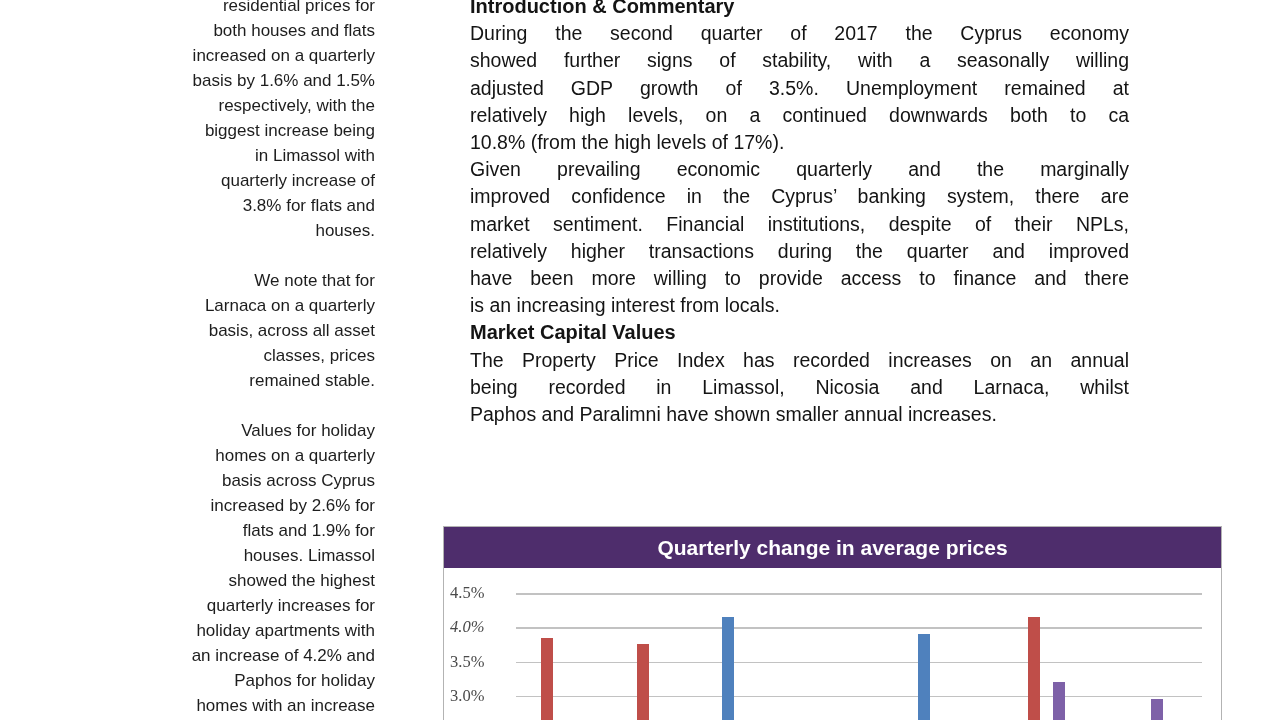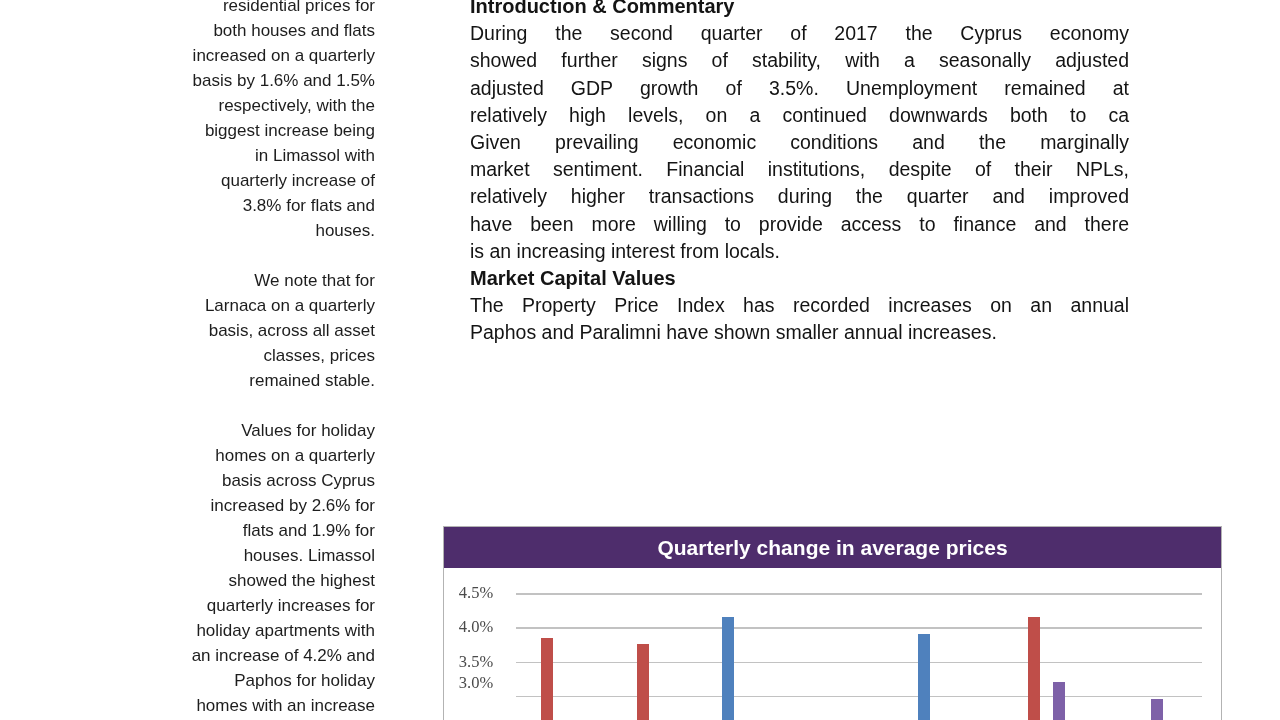--- a/index.html
+++ b/index.html
@@ -26,21 +26,21 @@
     position:absolute;left:443px;top:526px;width:779px;height:330px;
     background:#ffffff;border:1px solid #b3b3b3;box-sizing:border-box;
   }
   .chart-title{
     height:41px;display:flex;align-items:center;justify-content:center;
     font-weight:bold;font-size:21px;color:#ffffff;background:#4e2d6c;
   }
   .plot{position:absolute;left:0;top:41px;right:0;bottom:0;}
   .gridline{position:absolute;left:72px;width:686px;height:1.5px;background:#c2c2c2;}
   .ytick{
-    position:absolute;left:6px;width:52px;height:20px;text-align:center;
+    position:absolute;left:6px;width:52px;height:20px;text-align:left;
     font-family:"Liberation Serif",serif;font-size:16.5px;color:#4a4a4a;
   }
   .bar{position:absolute;width:12px;height:340px;}
 </style>
 </head>
 <body>
 
 <div class="left-col">
     <div class="para">residential prices for
 both houses and flats
@@ -68,44 +68,47 @@
 holiday apartments with
 an increase of 4.2% and
 Paphos for holiday
 homes with an increase
 of 2.6%.</div>
   </div>
 
 <div class="main-col">
     <div class="mhead">Introduction &amp; Commentary</div>
     <div class="jline">During the second quarter of 2017 the Cyprus economy</div>
-    <div class="jline">showed further signs of stability, with a seasonally adjusted</div>
+    <div class="jline">showed further signs of stability, with a seasonally willing</div>
     <div class="jline">adjusted GDP growth of 3.5%. Unemployment remained at</div>
     <div class="jline">relatively high levels, on a continued downwards both to ca</div>
-    <div class="jline">Given prevailing economic conditions and the marginally</div>
+    <div class="jline last">10.8% (from the high levels of 17%).</div>
+    <div class="jline">Given prevailing economic quarterly and the marginally</div>
+    <div class="jline">improved confidence in the Cyprus’ banking system, there are</div>
     <div class="jline">market sentiment. Financial institutions, despite of their NPLs,</div>
     <div class="jline">relatively higher transactions during the quarter and improved</div>
     <div class="jline">have been more willing to provide access to finance and there</div>
     <div class="jline last">is an increasing interest from locals.</div>
     <div class="mhead">Market Capital Values</div>
     <div class="jline">The Property Price Index has recorded increases on an annual</div>
+    <div class="jline">being recorded in Limassol, Nicosia and Larnaca, whilst</div>
     <div class="jline last">Paphos and Paralimni have shown smaller annual increases.</div>
   </div>
 
 <div class="chart-panel">
   <div class="chart-title" style="background: rgb(78, 45, 108); color: rgb(255, 255, 255);">Quarterly change in average prices</div>
   <div class="plot">
       <div class="gridline" style="top: 25px; background: rgb(194, 194, 194);"></div>
       <div class="ytick" style="top: 15px;">4.5%</div>
       <div class="gridline" style="top: 59.3px; background: rgb(194, 194, 194);"></div>
-      <div class="ytick" style="top: 49.3px;">4.0%</div>
+      <div class="ytick" style="top: 49.3px; font-style: italic;">4.0%</div>
       <div class="gridline" style="top: 93.6px; background: rgb(194, 194, 194);"></div>
       <div class="ytick" style="top: 83.6px;">3.5%</div>
       <div class="gridline" style="top: 127.9px; background: rgb(194, 194, 194);"></div>
-      <div class="ytick" style="top: 105px;">3.0%</div>
+      <div class="ytick" style="top: 118px;">3.0%</div>
       <div class="bar" style="left: 97px; top: 69.59px; background: rgb(191, 78, 73);"></div>
       <div class="bar" style="left: 193px; top: 76.45px; background: rgb(191, 78, 73);"></div>
       <div class="bar" style="left: 278px; top: 49.01px; background: rgb(79, 129, 189);"></div>
       <div class="bar" style="left: 474px; top: 66.16px; background: rgb(79, 129, 189);"></div>
       <div class="bar" style="left: 584px; top: 49.01px; background: rgb(191, 78, 73);"></div>
       <div class="bar" style="left: 609px; top: 114.18px; background: rgb(126, 97, 168);"></div>
       <div class="bar" style="left: 707px; top: 131.33px; background: rgb(126, 97, 168);"></div>
     </div>
 </div>
 

